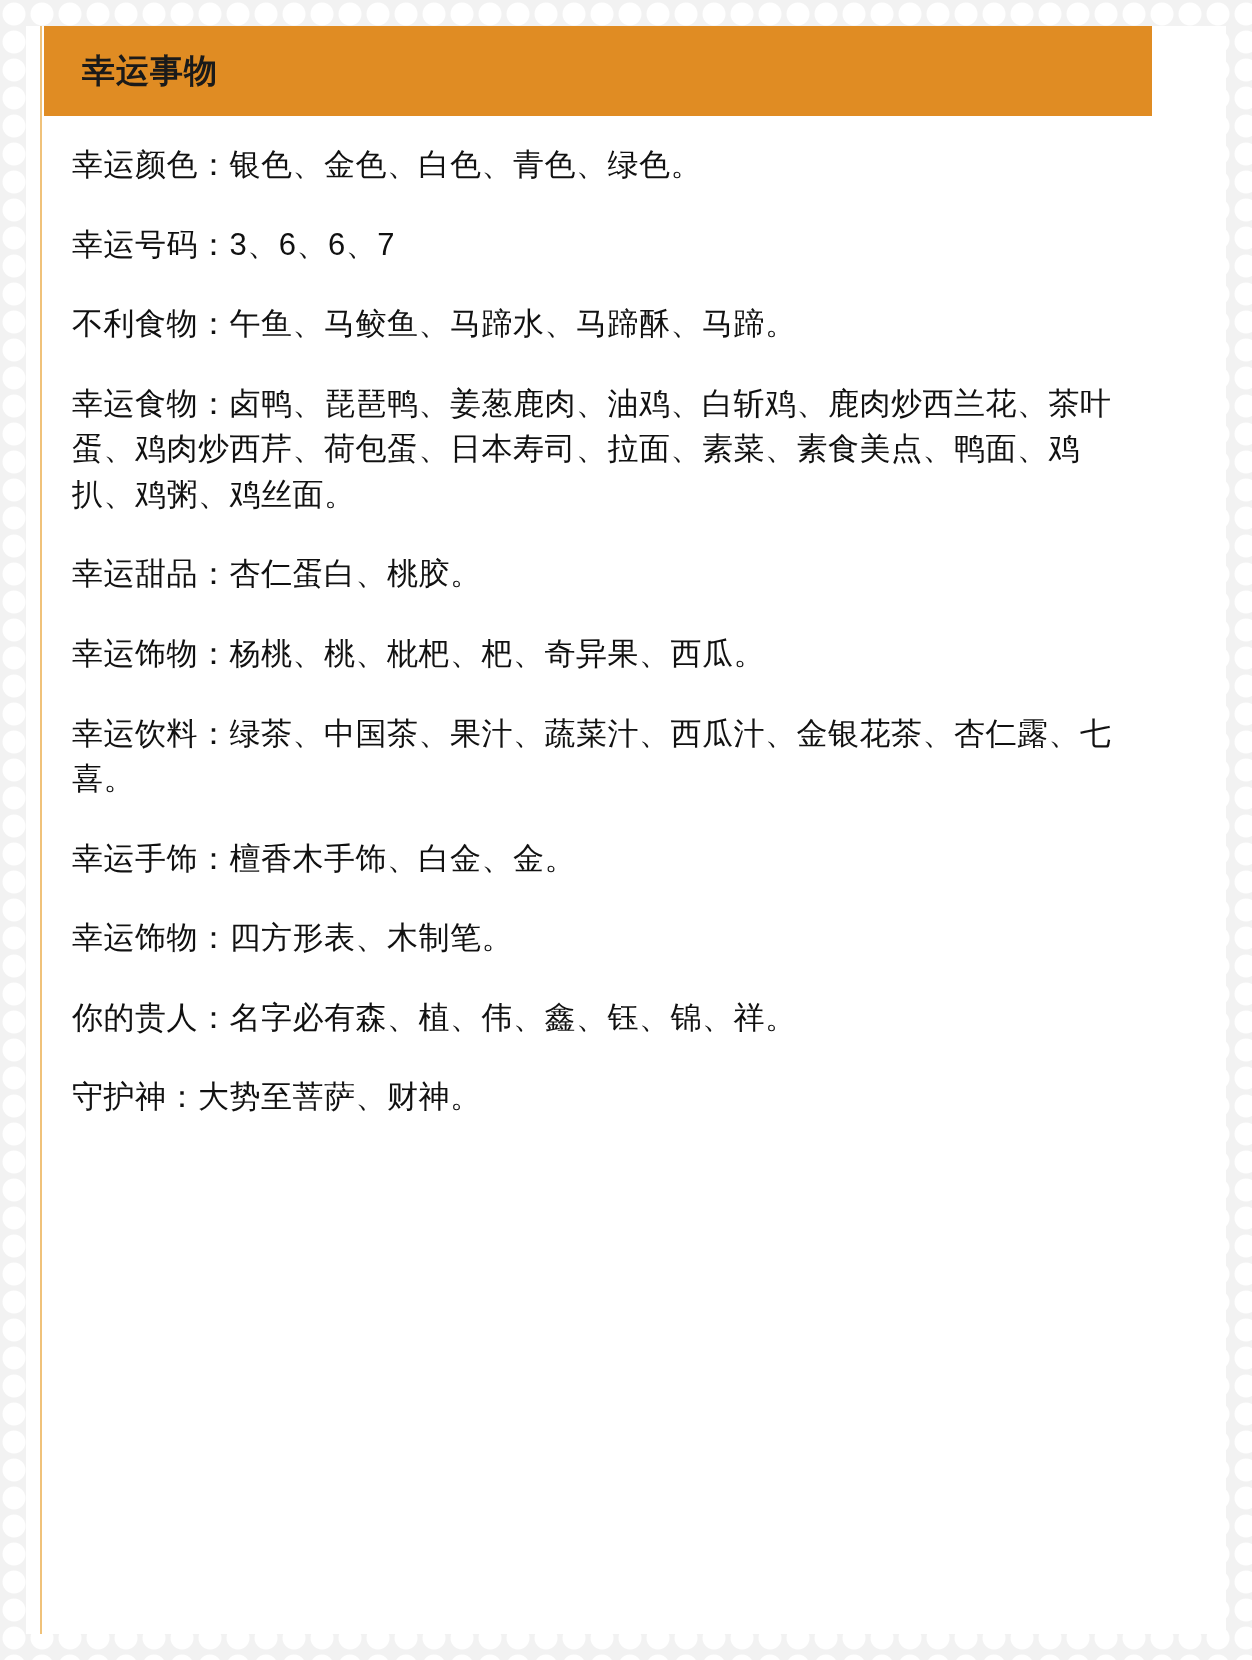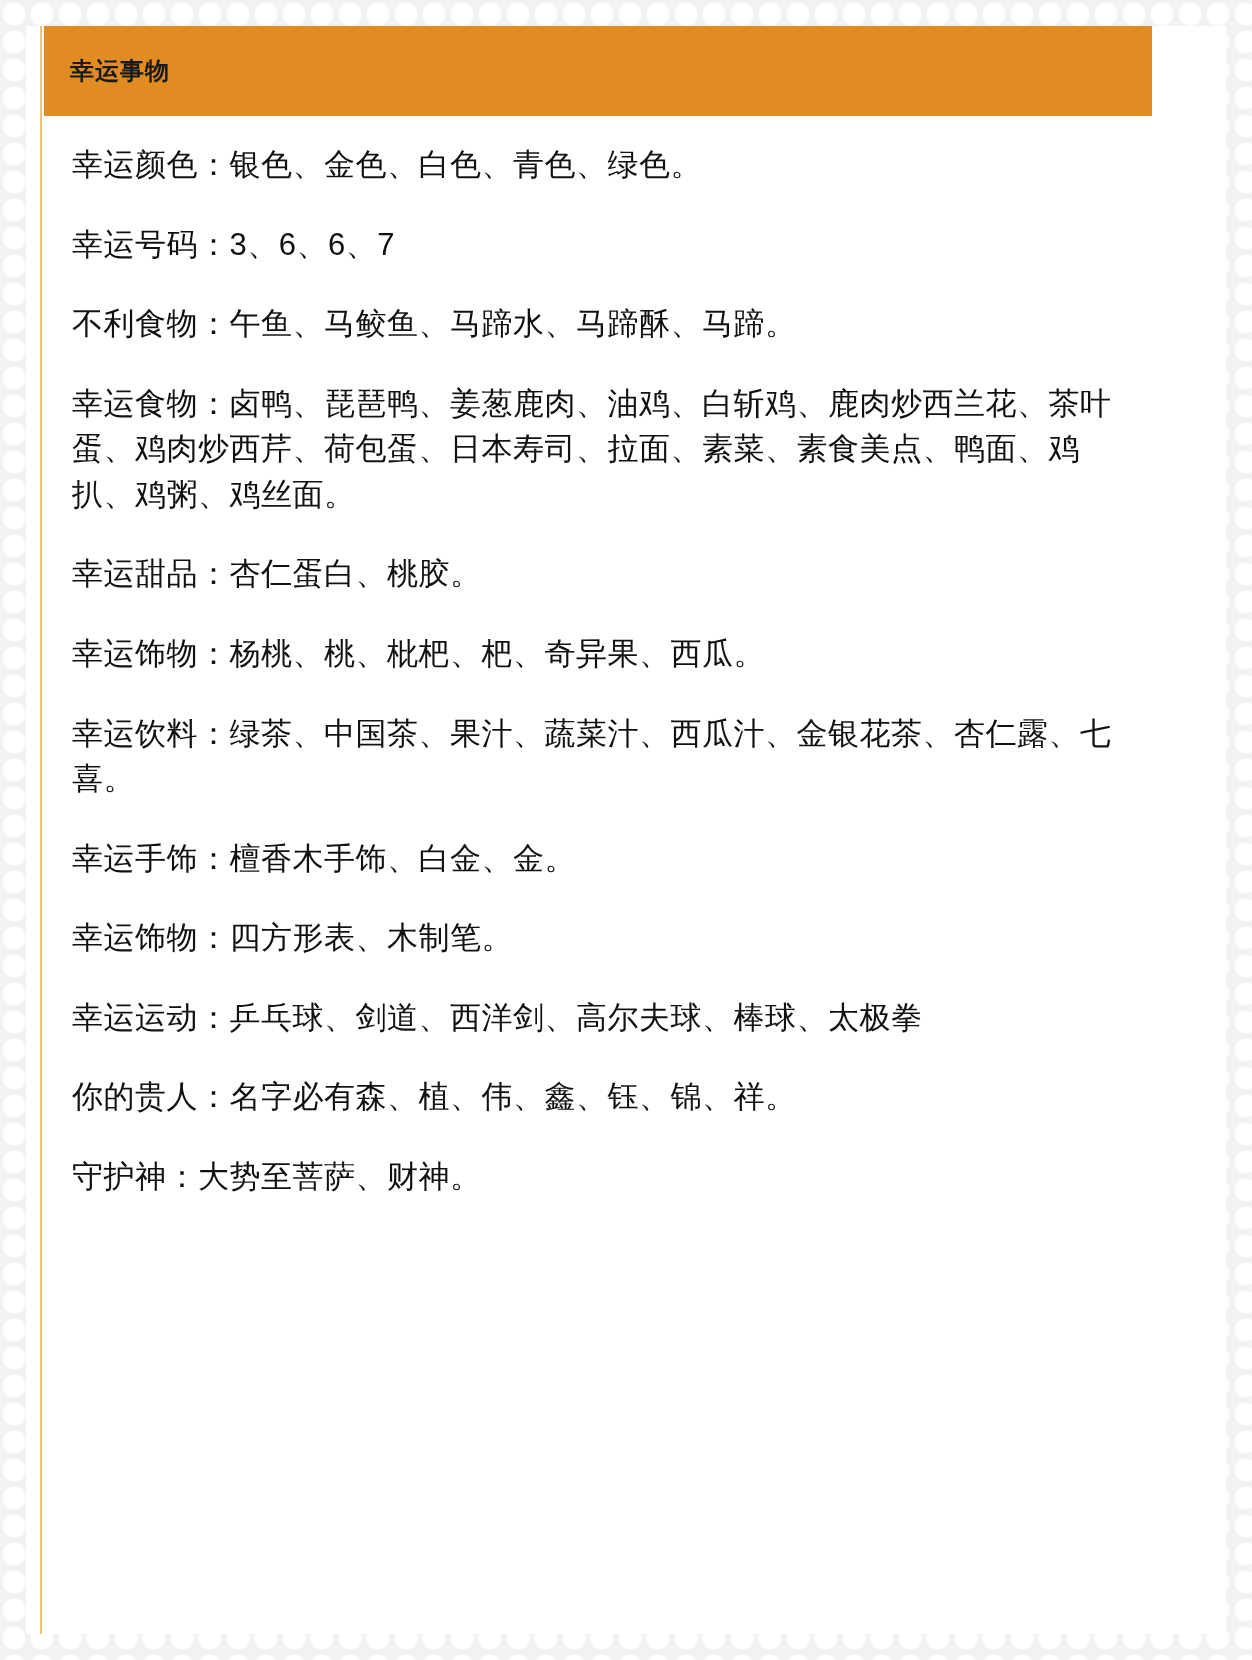--- a/index.html
+++ b/index.html
@@ -49,22 +49,22 @@
   .title-bar {
     background: #e08c23;
     height: 90px;
     margin-left: 2px;
     display: flex;
     align-items: center;
     padding-left: 26px;
     box-sizing: border-box;
   }
   .title-bar h1 {
-    margin: 0;
-    font-size: 24px;
+    margin: 12px;
+    font-size: 33px;
     font-weight: bold;
     color: #1a1a1a;
     letter-spacing: 1px;
   }
 
   .content {
     padding: 26px 30px 0 30px;
     box-sizing: border-box;
   }
 
@@ -96,18 +96,17 @@
   <div class="content">
     <p class="entry">幸运颜色：银色、金色、白色、青色、绿色。</p>
     <p class="entry">幸运号码：3、6、6、7</p>
     <p class="entry">不利食物：午鱼、马鲛鱼、马蹄水、马蹄酥、马蹄。</p>
     <p class="entry">幸运食物：卤鸭、琵琶鸭、姜葱鹿肉、油鸡、白斩鸡、鹿肉炒西兰花、茶叶蛋、鸡肉炒西芹、荷包蛋、日本寿司、拉面、素菜、素食美点、鸭面、鸡扒、鸡粥、鸡丝面。</p>
     <p class="entry">幸运甜品：杏仁蛋白、桃胶。</p>
     <p class="entry">幸运饰物：杨桃、桃、枇杷、杷、奇异果、西瓜。</p>
     <p class="entry">幸运饮料：绿茶、中国茶、果汁、蔬菜汁、西瓜汁、金银花茶、杏仁露、七喜。</p>
     <p class="entry">幸运手饰：檀香木手饰、白金、金。</p>
     <p class="entry">幸运饰物：四方形表、木制笔。</p>
-    <p class="entry">幸运运动：乒乓球、剑道、西洋剑、高尔夫球、棒球、太极拳</p>
     <p class="entry">你的贵人：名字必有森、植、伟、鑫、钰、锦、祥。</p>
     <p class="entry">守护神：大势至菩萨、财神。</p>
   </div>
 
 </div>
 
 </body></html>

